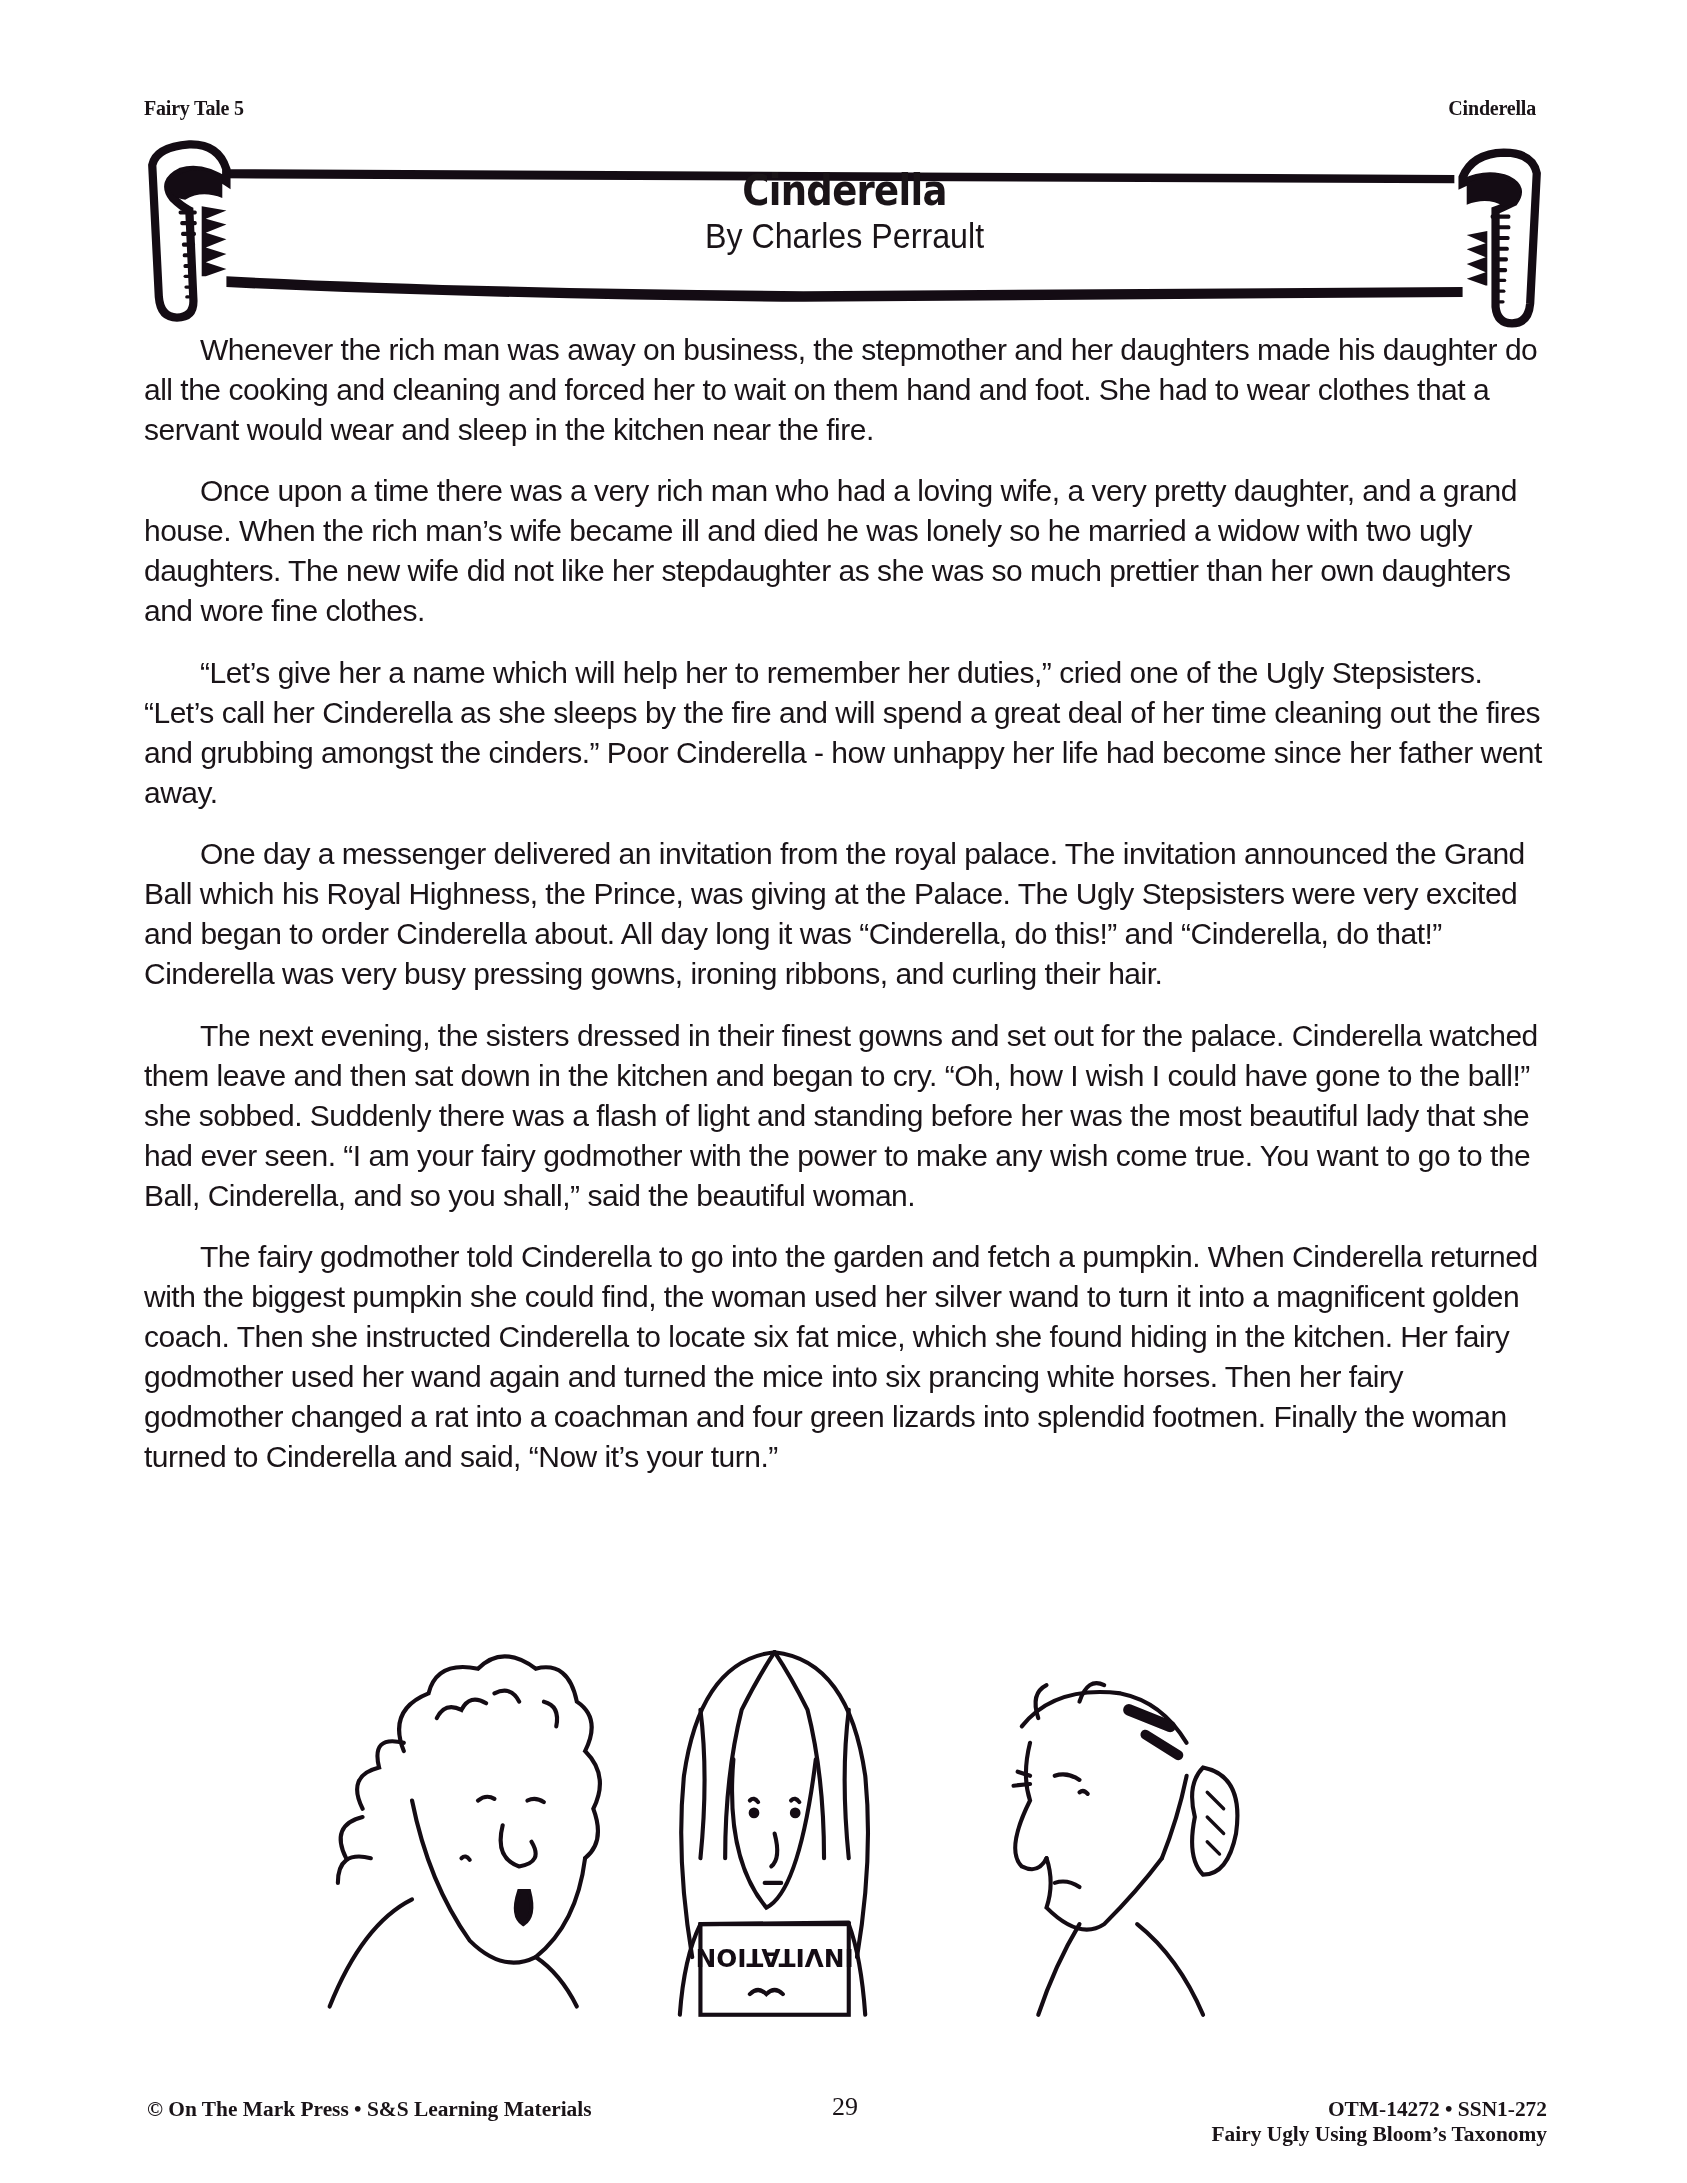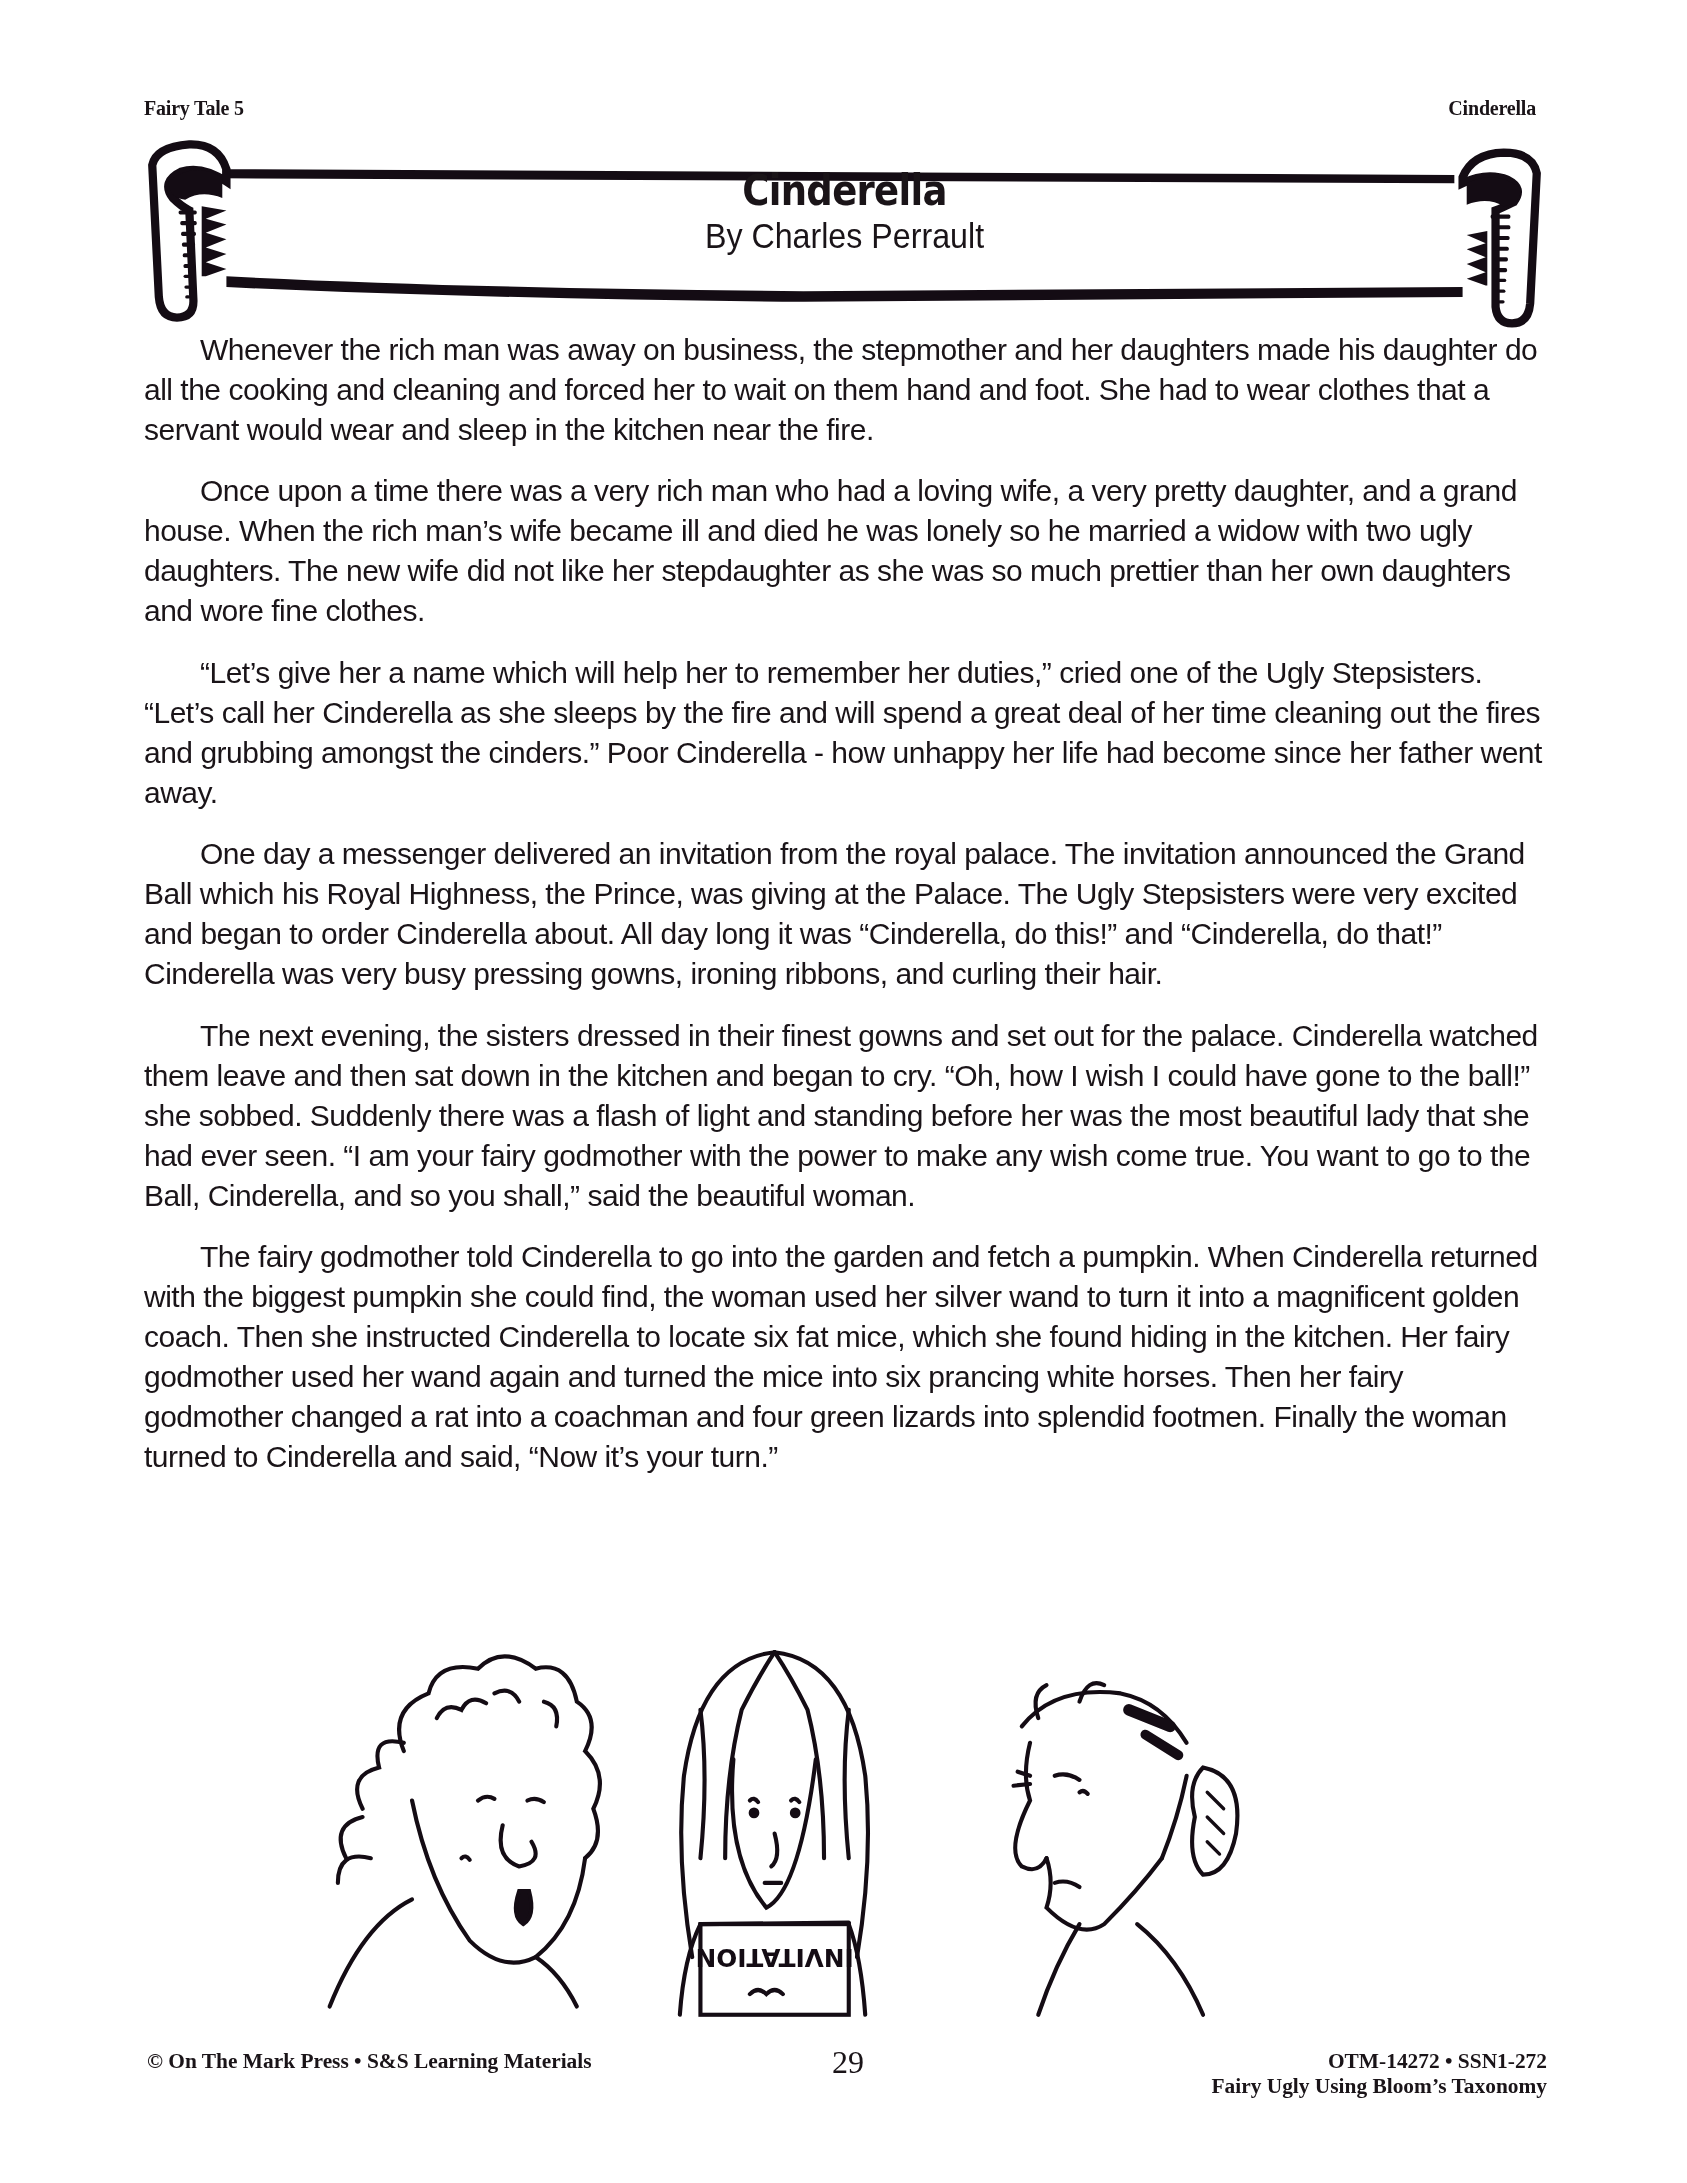--- a/index.html
+++ b/index.html
@@ -11,23 +11,23 @@
   .banner { position: absolute; left: 144px; top: 132px; width: 1401px; height: 198px; }
   .banner svg { position: absolute; left: 0; top: 0; }
   .title { position: absolute; left: 0; width: 100%; top: 33px; text-align: center; font-family: "DejaVu Sans", sans-serif; font-weight: bold; font-size: 43px; letter-spacing: -0.8px; transform: scaleX(0.86); }
   .subtitle { position: absolute; left: 0; width: 100%; top: 84px; text-align: center; font-family: "Liberation Sans", sans-serif; font-size: 35px; transform: scaleX(0.92); }
 
   .story { position: absolute; left: 144px; top: 330px; width: 1401px; font-family: "Liberation Sans", sans-serif; font-size: 30px; line-height: 40px; letter-spacing: -0.5px; }
   .story p { margin: 0 0 21.4px 0; text-indent: 56px; }
 
   .illus { position: absolute; left: 313px; top: 1611px; width: 1088px; height: 412px; }
 
-  .ftr { position: absolute; font-family: "Liberation Serif", serif; font-size: 21.4px; }
+  .ftr { position: absolute; font-family: "Liberation Serif", serif; font-size: 21.4px; margin-top: 48px; }
   .ftr-left { left: 147px; top: 2049px; font-weight: bold; }
-  .ftr-page { left: 832px; top: 2044px; font-size: 32px; }
+  .ftr-page { left: 832px; top: 2044px; font-size: 26px; }
   .ftr-right { right: 140px; top: 2049px; text-align: right; font-weight: bold; line-height: 25px; }
 </style>
 </head>
 <body>
 
 <div class="hdr hdr-left">Fairy Tale 5</div>
 <div class="hdr hdr-right">Cinderella</div>
 
 <div class="banner">
   <svg width="1401" height="198" viewBox="0 0 1700 240">

